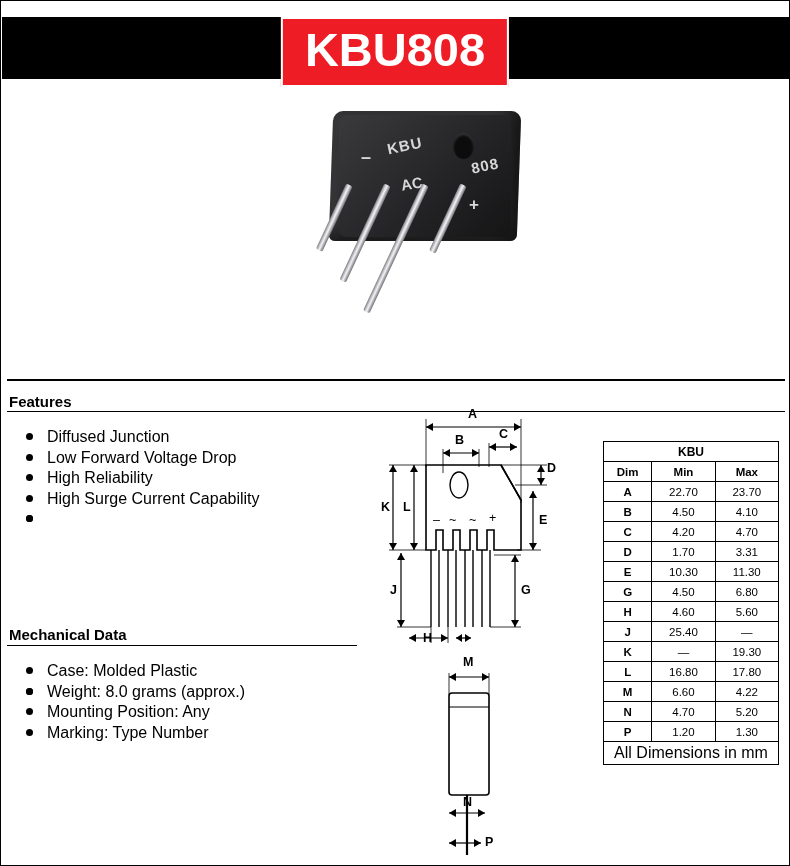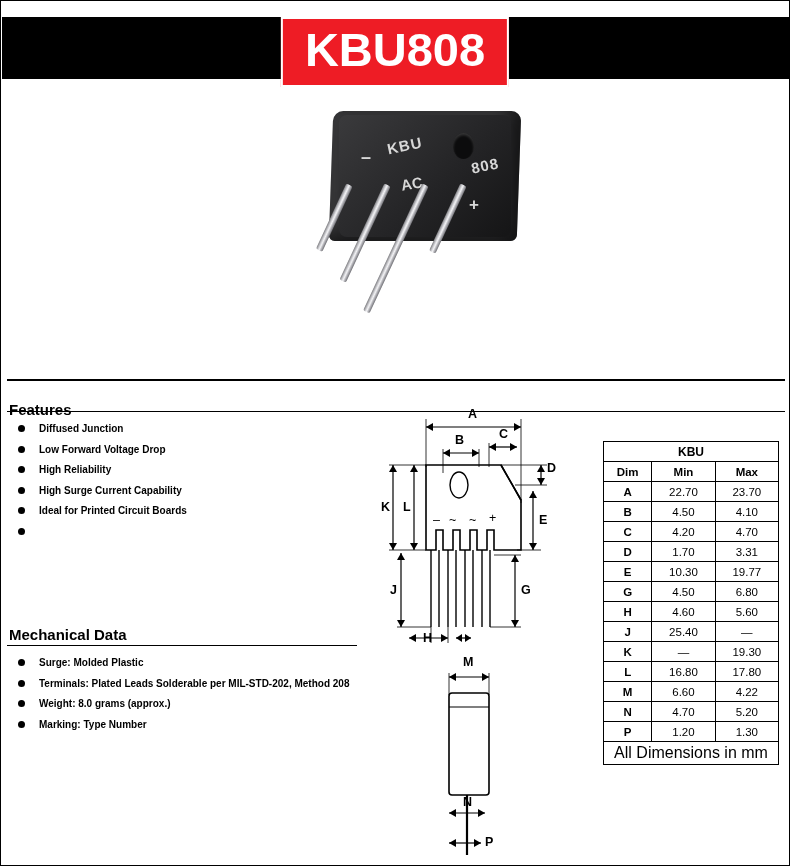--- a/index.html
+++ b/index.html
@@ -122,26 +122,25 @@
 
   
   .section-title {
     position: absolute;
     font-size: 15px;
     font-weight: bold;
     font-family: "Liberation Sans", sans-serif;
   }
   .bullet-list {
     position: absolute;
-    margin: 0;
+    margin: 8px;
     padding: 0;
     list-style: none;
-    font-size: 10px;
+    font-size: 16px;
     line-height: 19.5px;
-    font-weight: bold;
   }
   .bullet-list li {
     position: relative;
     padding-left: 30px;
     margin-bottom: 1px;
   }
   .bullet-list li .dot {
     position: absolute;
     left: 9px;
     top: 6px;
@@ -209,35 +208,36 @@
     <div class="lead lead-1"></div>
     <div class="lead lead-2"></div>
     <div class="lead lead-3"></div>
     <div class="lead lead-4"></div>
   </div>
 
   <div class="hrule" style="left:6px; top:378px; width:778px;"></div>
   <div class="hrule" style="left:6px; top:410px; width:778px; height:1px;"></div>
   <div class="hrule" style="left:6px; top:644px; width:350px; height:1px;"></div>
 
-  <div class="section-title" style="left:8px; top:400px;">Features</div>
+  <div class="section-title" style="left:8px; top:392px;">Features</div>
   <ul class="bullet-list" style="left:8px; top:418px; width:350px;">
     <li><span class="dot"></span><span>Diffused Junction</span></li>
     <li><span class="dot"></span><span>Low Forward Voltage Drop</span></li>
     <li><span class="dot"></span><span>High Reliability</span></li>
     <li><span class="dot"></span><span>High Surge Current Capability</span></li>
-    <li><span class="dot"></span><span>Ideal for Printed Circuit Boards</span></li>
+    <li><span class="dot"></span></li>
     <li><span class="dot"></span></li>
   </ul>
 
   <div class="section-title" style="left:8px; top:625px;">Mechanical Data</div>
   <ul class="bullet-list" style="left:8px; top:652px; width:350px;">
-    <li><span class="dot"></span><span>Surge: Molded Plastic</span></li>
-    <li><span class="dot"></span><span>Terminals: Plated Leads Solderable per MIL-STD-202, Method 208</span></li>
+    <li><span class="dot"></span><span>Case: Molded Plastic</span></li>
+    <li><span class="dot"></span></li>
     <li><span class="dot"></span><span>Weight: 8.0 grams (approx.)</span></li>
+    <li><span class="dot"></span><span>Mounting Position: Any</span></li>
     <li><span class="dot"></span><span>Marking: Type Number</span></li>
   </ul>
 
   <div class="draw">
     <svg width="230" height="450" viewBox="0 0 230 450">
 
       <path d="M45,60 L45,145 L55,145 L55,125 L62,125 L62,145 L72,145 L72,125 L79,125 L79,145 L89,145 L89,125 L96,125 L96,145 L106,145 L106,125 L113,125 L113,145 L140,145 L140,95 L120,60 Z" fill="none" stroke="#000" stroke-width="1.6"></path>
 
       <line x1="120" y1="60" x2="140" y2="95" stroke="#000" stroke-width="1.6"></line>
 
@@ -376,21 +376,21 @@
         <td class="val">4.70</td>
       </tr>
       <tr>
         <td>D</td>
         <td class="val">1.70</td>
         <td class="val">3.31</td>
       </tr>
       <tr>
         <td>E</td>
         <td class="val">10.30</td>
-        <td class="val">19.77</td>
+        <td class="val">11.30</td>
       </tr>
       <tr>
         <td>G</td>
         <td class="val">4.50</td>
         <td class="val">6.80</td>
       </tr>
       <tr>
         <td>H</td>
         <td class="val">4.60</td>
         <td class="val">5.60</td>

